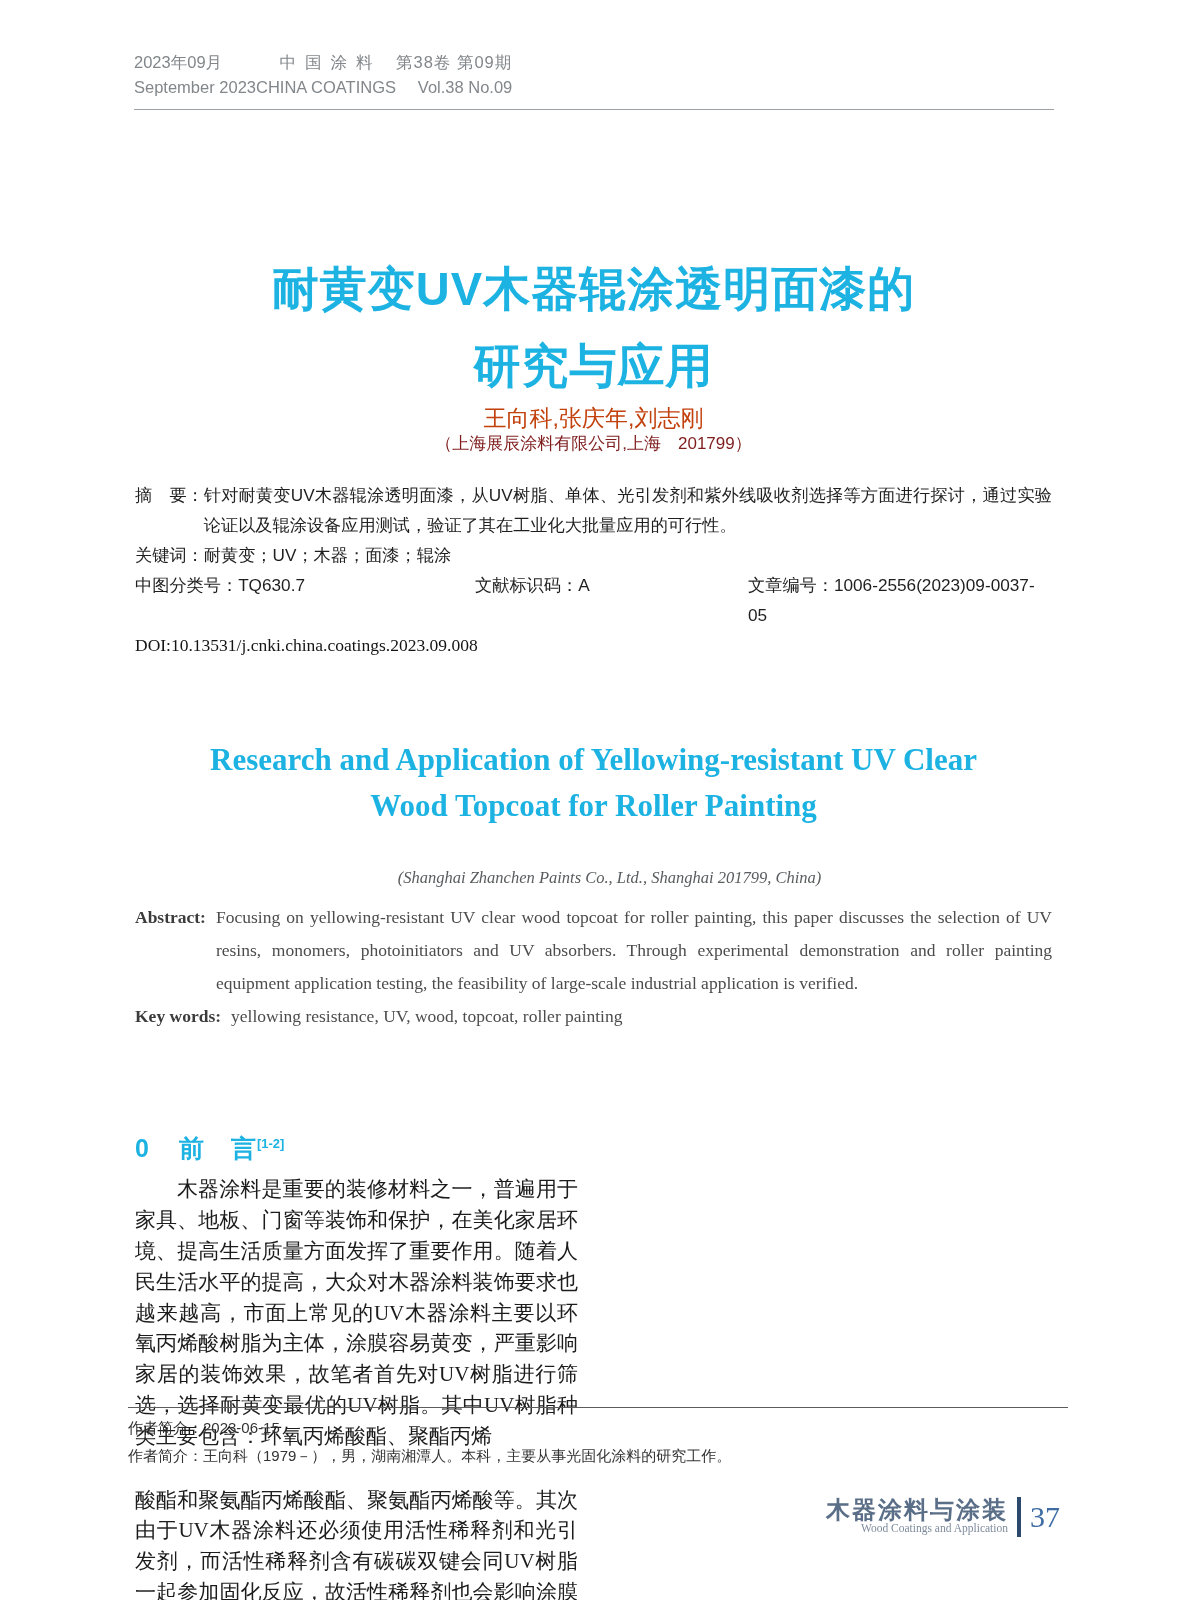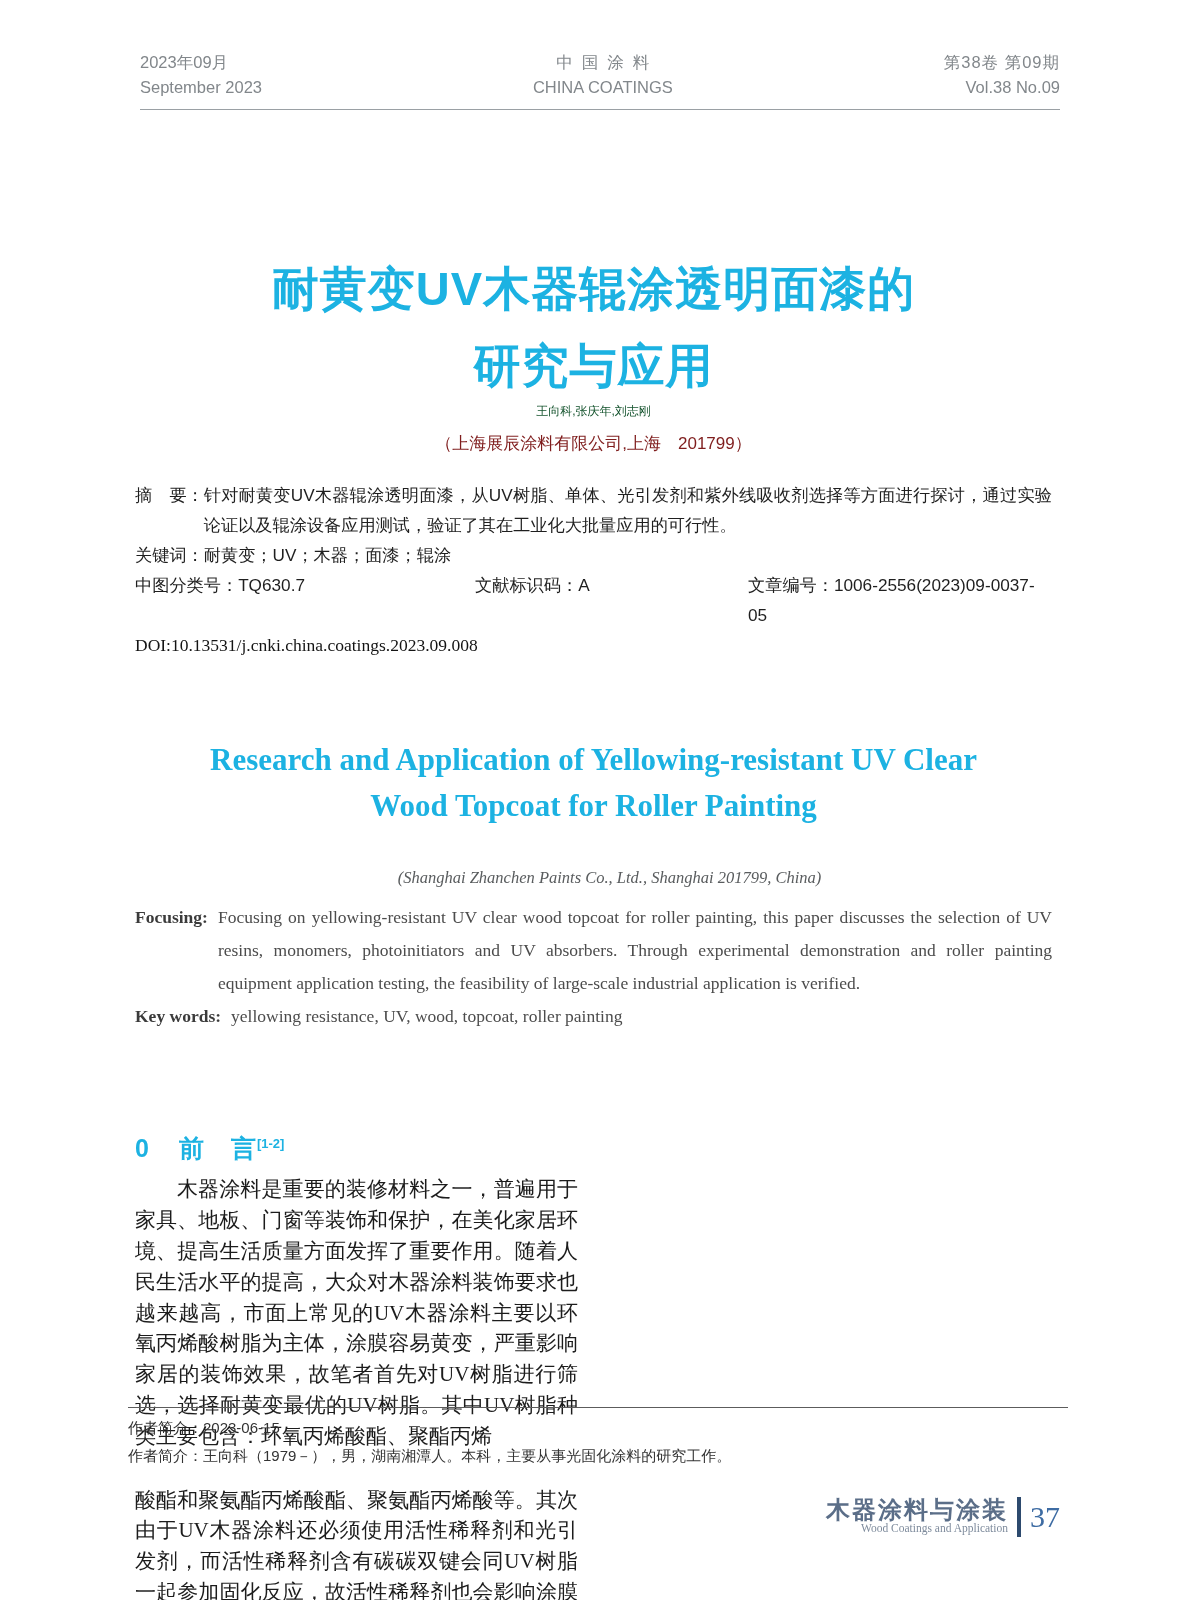--- a/index.html
+++ b/index.html
@@ -15,35 +15,35 @@
     width:1187px;height:1600px;
     background:#ffffff;
     margin:0 auto;
     overflow:hidden;
     font-family:"Liberation Sans","DejaVu Sans",sans-serif;
     color:#1e1e1e;
   }
   
   .header{
     position:absolute;top:50px;left:134px;width:920px;
-    display:flex;justify-content:space-between;
+    display:flex;justify-content:flex-start;
     color:#82878b;font-size:16.5px;line-height:25px;
-    border-bottom:1.5px solid #9aa0a4;padding-bottom:9px;margin-left:6px;
+    border-bottom:1.5px solid #9aa0a4;padding-bottom:9px;
   }
   .h-center{text-align:center;}
   .h-right{text-align:right;}
   .journal-zh{letter-spacing:9px;padding-left:9px;}
   .issue-zh{letter-spacing:1px;}
   
   .title-zh{
     position:absolute;top:250px;left:0;width:100%;
     text-align:center;color:var(--accent-cyan);
     font-size:47px;font-weight:bold;line-height:77px;letter-spacing:1px;
   }
-  .authors-zh{position:absolute;top:403px;left:0;width:100%;text-align:center;font-size:12px;color:#14532d;}
+  .authors-zh{position:absolute;top:403px;left:0;width:100%;text-align:center;font-size:23px;color:#c2410c;}
   .affil-zh{position:absolute;top:432px;left:0;width:100%;text-align:center;font-size:17px;color:#7f1d1d;}
   
   .cn-meta{position:absolute;top:480px;left:135px;width:917px;font-size:17.2px;line-height:30px;color:#1f1f1f;}
   .meta-row{display:flex;align-items:flex-start;}
   .meta-label{white-space:nowrap;flex:0 0 auto;}
   .meta-text{text-align:justify;flex:1 1 auto;}
   .class-row{display:flex;}
   .class-item-1{width:340px;}
   .class-item-2{width:273px;}
   .class-item-3{flex:1;}
@@ -144,21 +144,21 @@
 
   <div class="en-title">
     <div>Research and Application of Yellowing-resistant UV Clear</div>
     <div>Wood Topcoat for Roller Painting</div>
   </div>
 
   <div class="en-affil">(Shanghai Zhanchen Paints Co., Ltd., Shanghai 201799, China)</div>
 
   <div class="en-meta">
     <div class="meta-row">
-      <span class="meta-label">Focusing:</span>
+      <span class="meta-label">Abstract:</span>
       <span class="meta-text en-abstract-text">Focusing on yellowing-resistant UV clear wood topcoat for roller painting, this paper discusses the selection of UV resins, monomers, photoinitiators and UV absorbers. Through experimental demonstration and roller painting equipment application testing, the feasibility of large-scale industrial application is verified.</span>
     </div>
     <div class="meta-row">
       <span class="meta-label">Key words:</span>
       <span class="meta-text">yellowing resistance, UV, wood, topcoat, roller painting</span>
     </div>
   </div>
 
   <div class="columns">
     <div class="col col-left">

